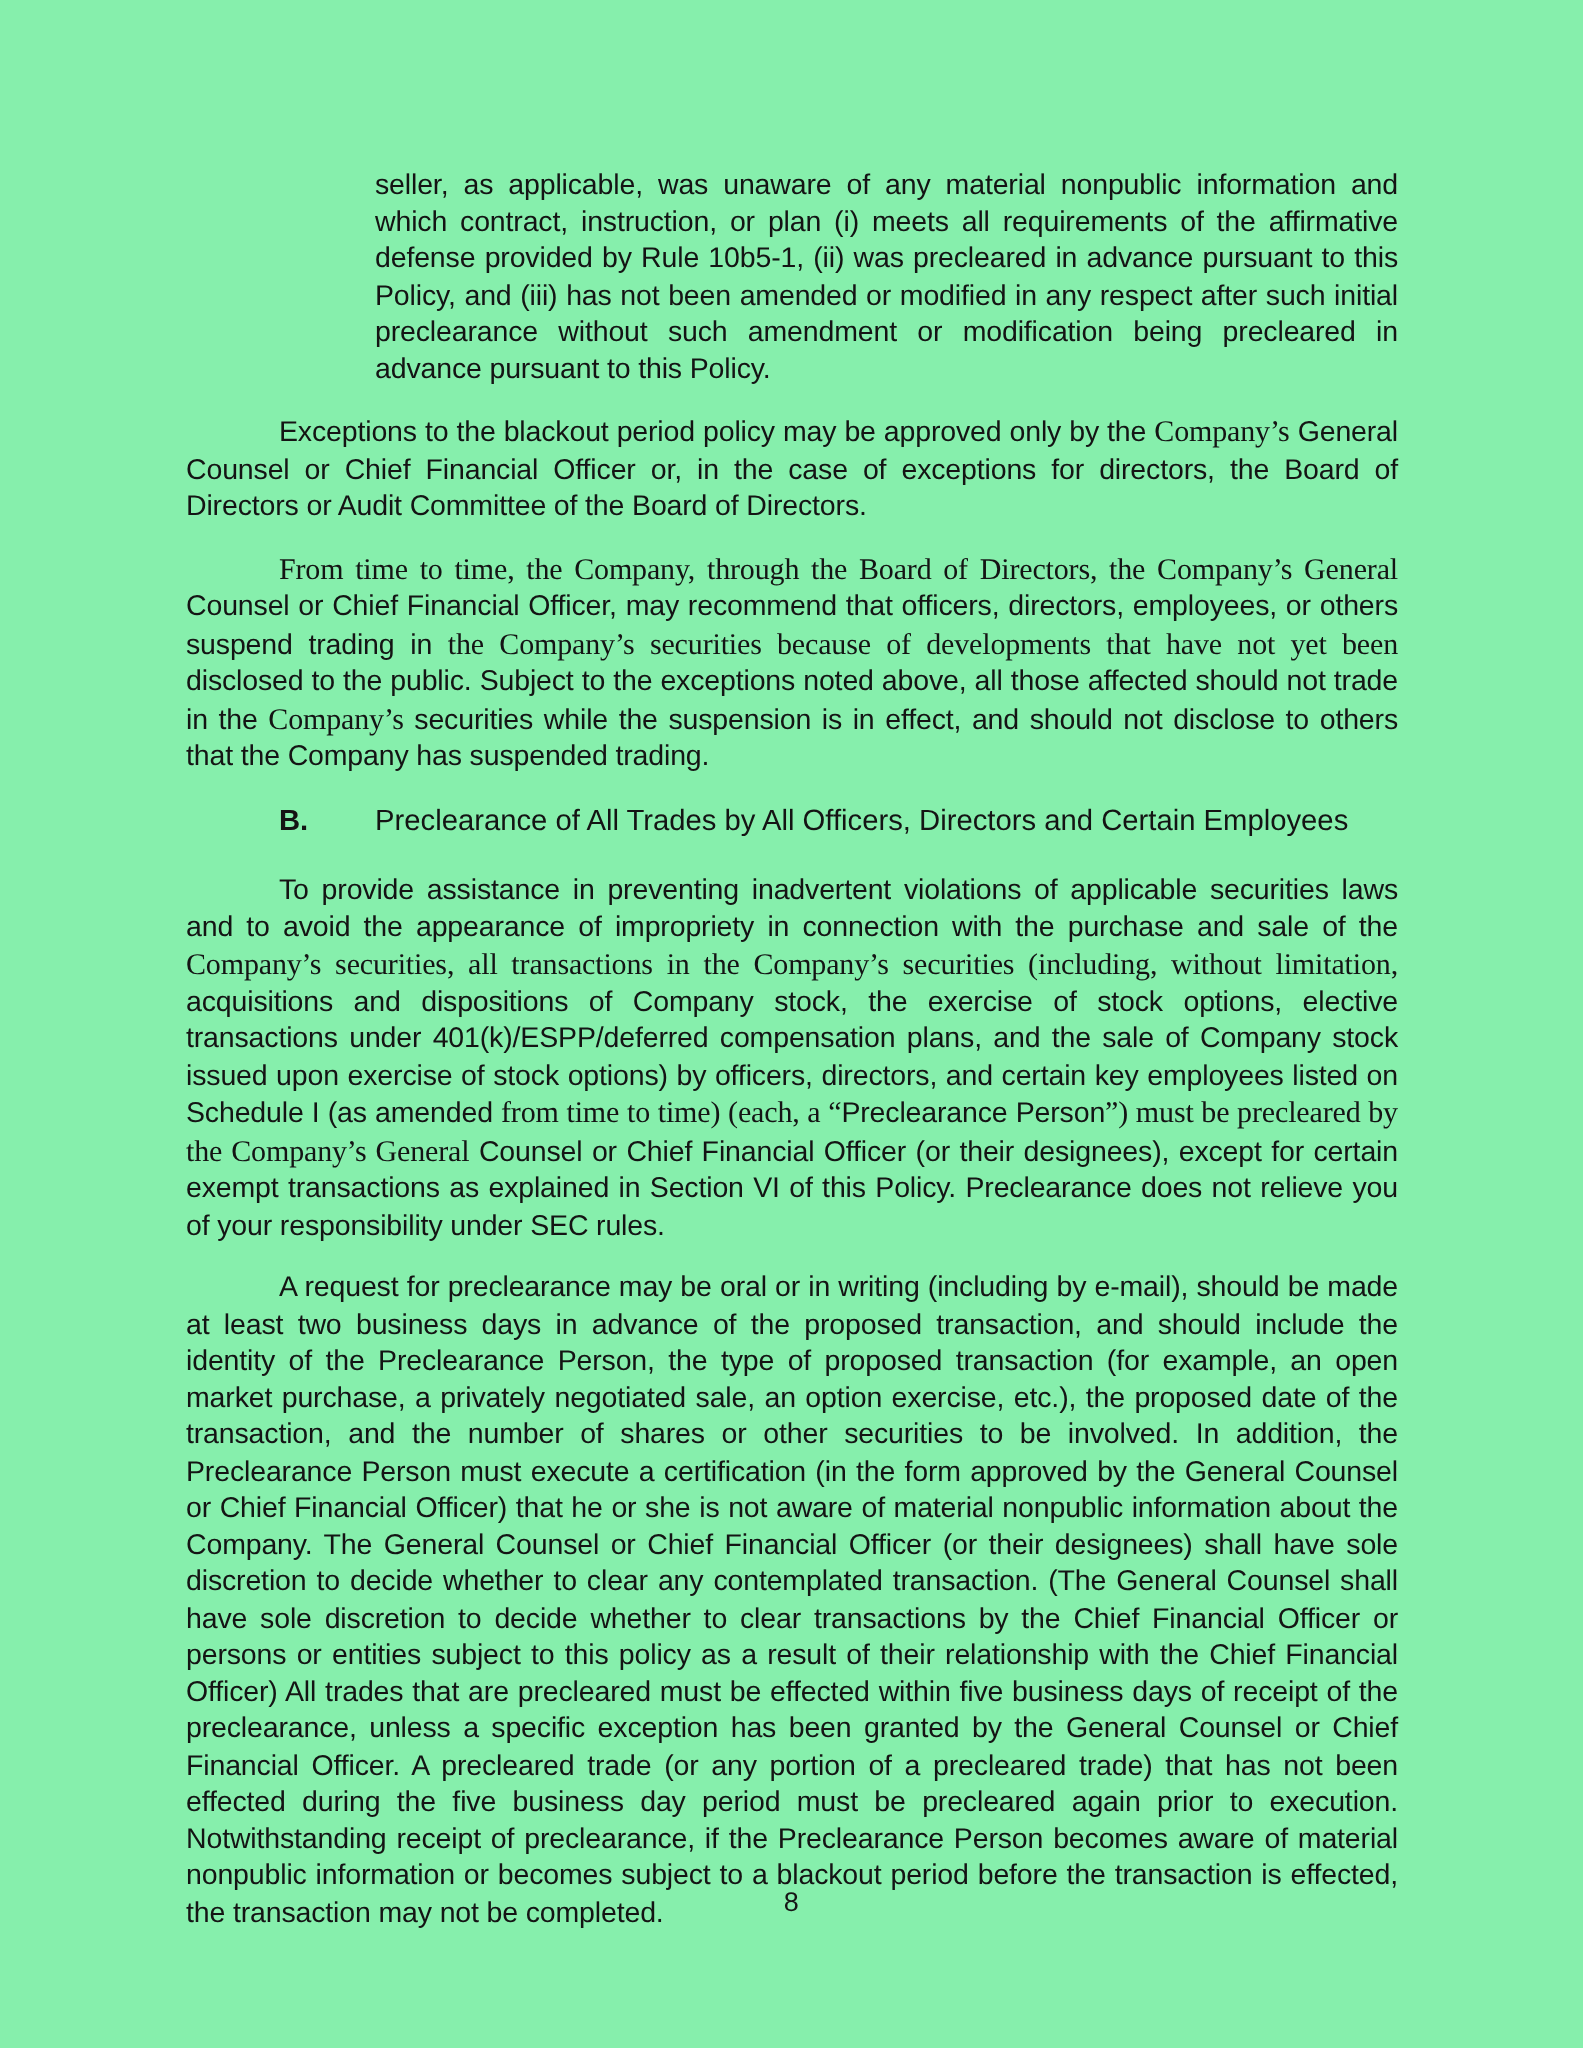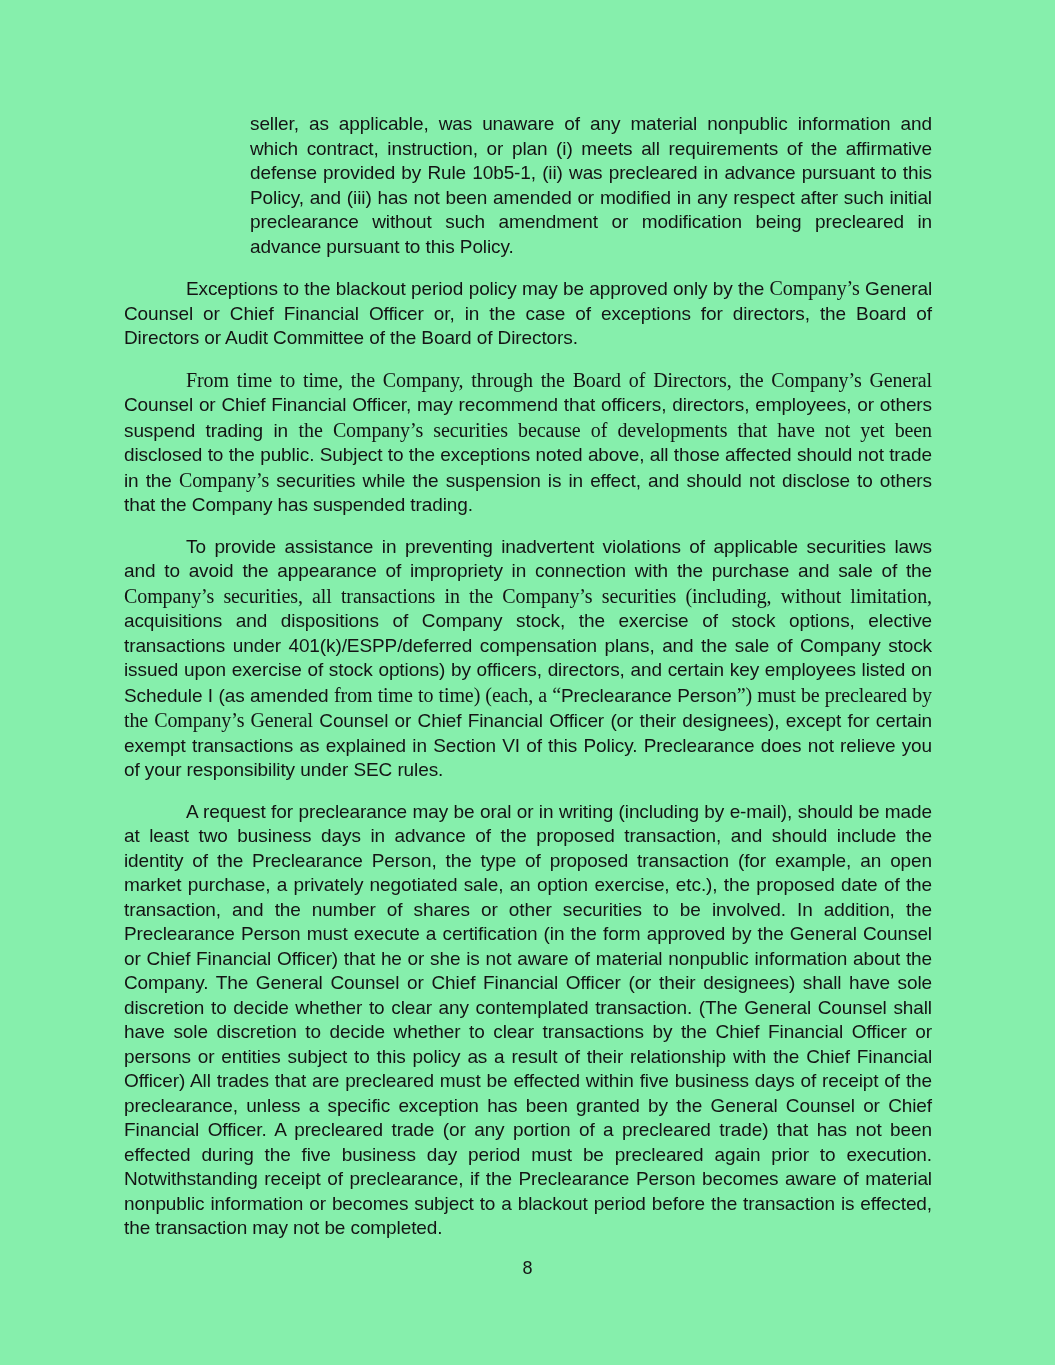--- a/index.html
+++ b/index.html
@@ -64,17 +64,18 @@
   }
 </style>
 </head>
 <body>
 
 <div class="page">
   <div class="content" id="doc-blocks">
       <p class="para blockquote"><span>seller, as applicable, was unaware of any material nonpublic information and which contract, instruction, or plan (i) meets all requirements of the affirmative defense provided by Rule 10b5-1, (ii) was precleared in advance pursuant to this Policy, and (iii) has not been amended or modified in any respect after such initial preclearance without such amendment or modification being precleared in advance pursuant to this Policy.</span></p>
       <p class="para indent"><span>Exceptions to the blackout period policy may be approved only by the </span><span class="serif">Company’s</span><span> General Counsel or Chief Financial Officer or, in the case of exceptions for directors, the Board of Directors or Audit Committee of the Board of Directors.</span></p>
       <p class="para indent"><span class="serif">From time to time, the Company, through the Board of Directors, the Company’s General</span><span> Counsel or Chief Financial Officer, may recommend that officers, directors, employees, or others suspend trading in </span><span class="serif">the Company’s securities because of developments that have not yet been</span><span> disclosed to the public. Subject to the exceptions noted above, all those affected should not trade in the </span><span class="serif">Company’s</span><span> securities while the suspension is in effect, and should not disclose to others that the Company has suspended trading.</span></p>
+      <div class="heading"><span class="h-label">B.</span><span class="h-title">Preclearance of All Trades by All Officers, Directors and Certain Employees</span></div>
       <p class="para indent"><span>To provide assistance in preventing inadvertent violations of applicable securities laws and to avoid the appearance of impropriety in connection with the purchase and sale of the </span><span class="serif">Company’s securities, all transactions in the Company’s securities (including, without limitation,</span><span> acquisitions and dispositions of Company stock, the exercise of stock options, elective transactions under 401(k)/ESPP/deferred compensation plans, and the sale of Company stock issued upon exercise of stock options) by officers, directors, and certain key employees listed on </span><span class="underline">Schedule I</span><span> (as amended </span><span class="serif">from time to time) (each, a “</span><span>Preclearance Person</span><span class="serif">”) must be precleared by the Company’s General</span><span> Counsel or Chief Financial Officer (or their designees), except for certain exempt transactions as explained in Section VI of this Policy. Preclearance does not relieve you of your responsibility under SEC rules.</span></p>
       <p class="para indent"><span>A request for preclearance may be oral or in writing (including by e-mail), should be made at least two business days in advance of the proposed transaction, and should include the identity of the Preclearance Person, the type of proposed transaction (for example, an open market purchase, a privately negotiated sale, an option exercise, etc.), the proposed date of the transaction, and the number of shares or other securities to be involved. In addition, the Preclearance Person must execute a certification (in the form approved by the General Counsel or Chief Financial Officer) that he or she is not aware of material nonpublic information about the Company. The General Counsel or Chief Financial Officer (or their designees) shall have sole discretion to decide whether to clear any contemplated transaction. (The General Counsel shall have sole discretion to decide whether to clear transactions by the Chief Financial Officer or persons or entities subject to this policy as a result of their relationship with the Chief Financial Officer) All trades that are precleared must be effected within five business days of receipt of the preclearance, unless a specific exception has been granted by the General Counsel or Chief Financial Officer. A precleared trade (or any portion of a precleared trade) that has not been effected during the five business day period must be precleared again prior to execution. Notwithstanding receipt of preclearance, if the Preclearance Person becomes aware of material nonpublic information or becomes subject to a blackout period before the transaction is effected, the transaction may not be completed.</span></p>
     </div>
   <div class="page-number">8</div>
 </div>
 
 </body></html>

